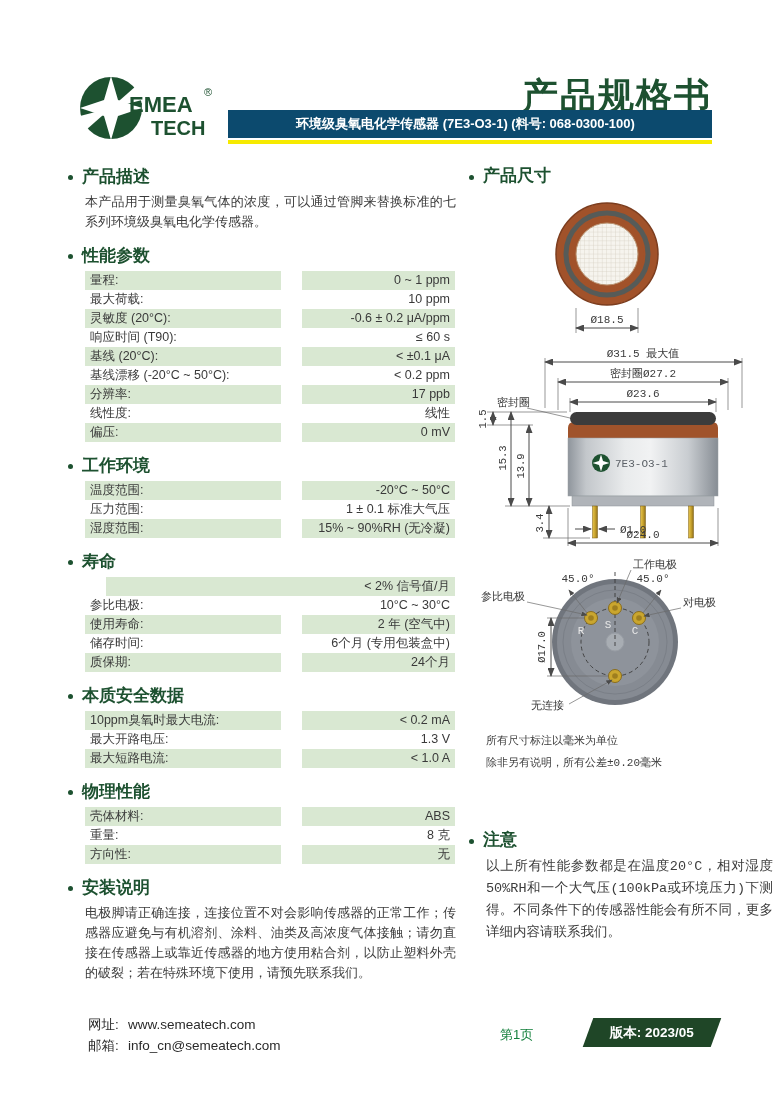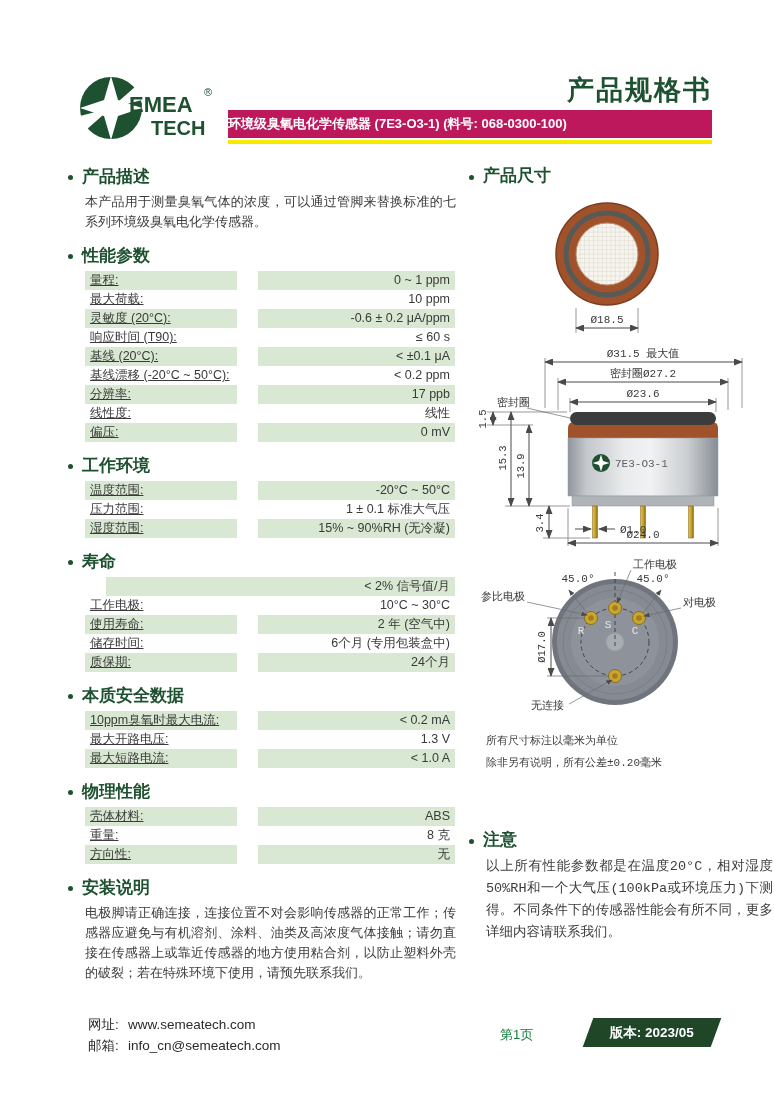--- a/index.html
+++ b/index.html
@@ -1,38 +1,38 @@
 <!DOCTYPE html>
 <html><head>
 <meta charset="utf-8">
 <style>
   html,body{margin:0;padding:0;background:#fff;}
   .page{position:relative;width:774px;height:1095px;background:#fff;overflow:hidden;
         font-family:"Liberation Sans","DejaVu Sans",sans-serif;color:#3c3c3c;}
   
   .logo{position:absolute;left:78px;top:74px;}
-  .doc-title{position:absolute;right:62px;top:72px;font-size:27px;font-weight:bold;
+  .doc-title{position:absolute;right:62px;top:72px;font-size:36px;font-weight:bold;
              color:#1d5130;letter-spacing:2px;}
   .subtitle-bar{position:absolute;left:228px;top:110px;width:484px;height:28px;
-                background:#be185d;color:#fff;display:flex;align-items:center;
-                justify-content:flex-start;padding-right:9px;box-sizing:border-box;
+                background:#0c4a6e;color:#fff;display:flex;align-items:center;
+                justify-content:center;padding-right:9px;box-sizing:border-box;
                 font-size:13px;font-weight:bold;}
   .yellow-line{position:absolute;left:228px;top:140px;width:484px;height:4px;background:#f6ea00;}
   
   .col-left{position:absolute;left:64px;top:166px;width:392px;}
   .col-right{position:absolute;left:465px;top:166px;width:308px;font-family:Liberation Mono, monospace;}
   .sec{margin-bottom:13px;}
   .sec-head{display:flex;align-items:center;margin-bottom:4px;}
   .bullet{width:5px;height:5px;border-radius:50%;background:#1d5130;margin-left:4px;margin-right:9px;flex:none;}
   .sec-title{font-size:17px;font-weight:bold;color:#1d5130;line-height:22px;}
   .sec-body{margin-left:21px;font-size:13px;line-height:20px;color:#3c3c3c;text-align:justify;}
   
   .spec-table{margin-left:21px;width:370px;margin-top:2px;}
   .spec-row{display:flex;font-size:12.5px;line-height:19px;height:19px;color:#3a3a3a;}
-  .spec-row .lbl{width:152px;padding-left:5px;box-sizing:border-box;flex:none;text-decoration:underline;}
+  .spec-row .lbl{width:196px;padding-left:5px;box-sizing:border-box;flex:none;}
   .spec-row .gap{width:5px;flex:none;}
   .spec-row .val{flex:1;text-align:right;padding-right:5px;margin-left:16px;}
   .spec-row:nth-child(odd) .lbl,.spec-row:nth-child(odd) .val{background:#d9e8d2;}
   
   .dwg{display:block;}
   .dwg-top{margin:4px 0 0 62px;}
   .dwg-side{margin:4px 0 0 8px;}
   .dwg-bottom{margin:6px 0 0 0;}
   .dim-notes{margin-left:21px;font-size:11px;line-height:22px;color:#3c3c3c;margin-top:6px;}
   .notice-sec{margin-top:56px;}
@@ -189,21 +189,21 @@
       <div class="sec-head">
         <span class="bullet"></span>
         <span class="sec-title">寿命</span>
       </div>
       <div class="spec-table">
         <div class="spec-row">
             <span class="gap"></span>
             <span class="val">&lt; 2% 信号值/月</span>
           </div>
         <div class="spec-row">
-            <span class="lbl">工作电极:</span>
+            <span class="lbl">参比电极:</span>
             <span class="gap"></span>
             <span class="val">10°C ~ 30°C</span>
           </div>
         <div class="spec-row">
             <span class="lbl">使用寿命:</span>
             <span class="gap"></span>
             <span class="val">2 年 (空气中)</span>
           </div>
         <div class="spec-row">
             <span class="lbl">储存时间:</span>

